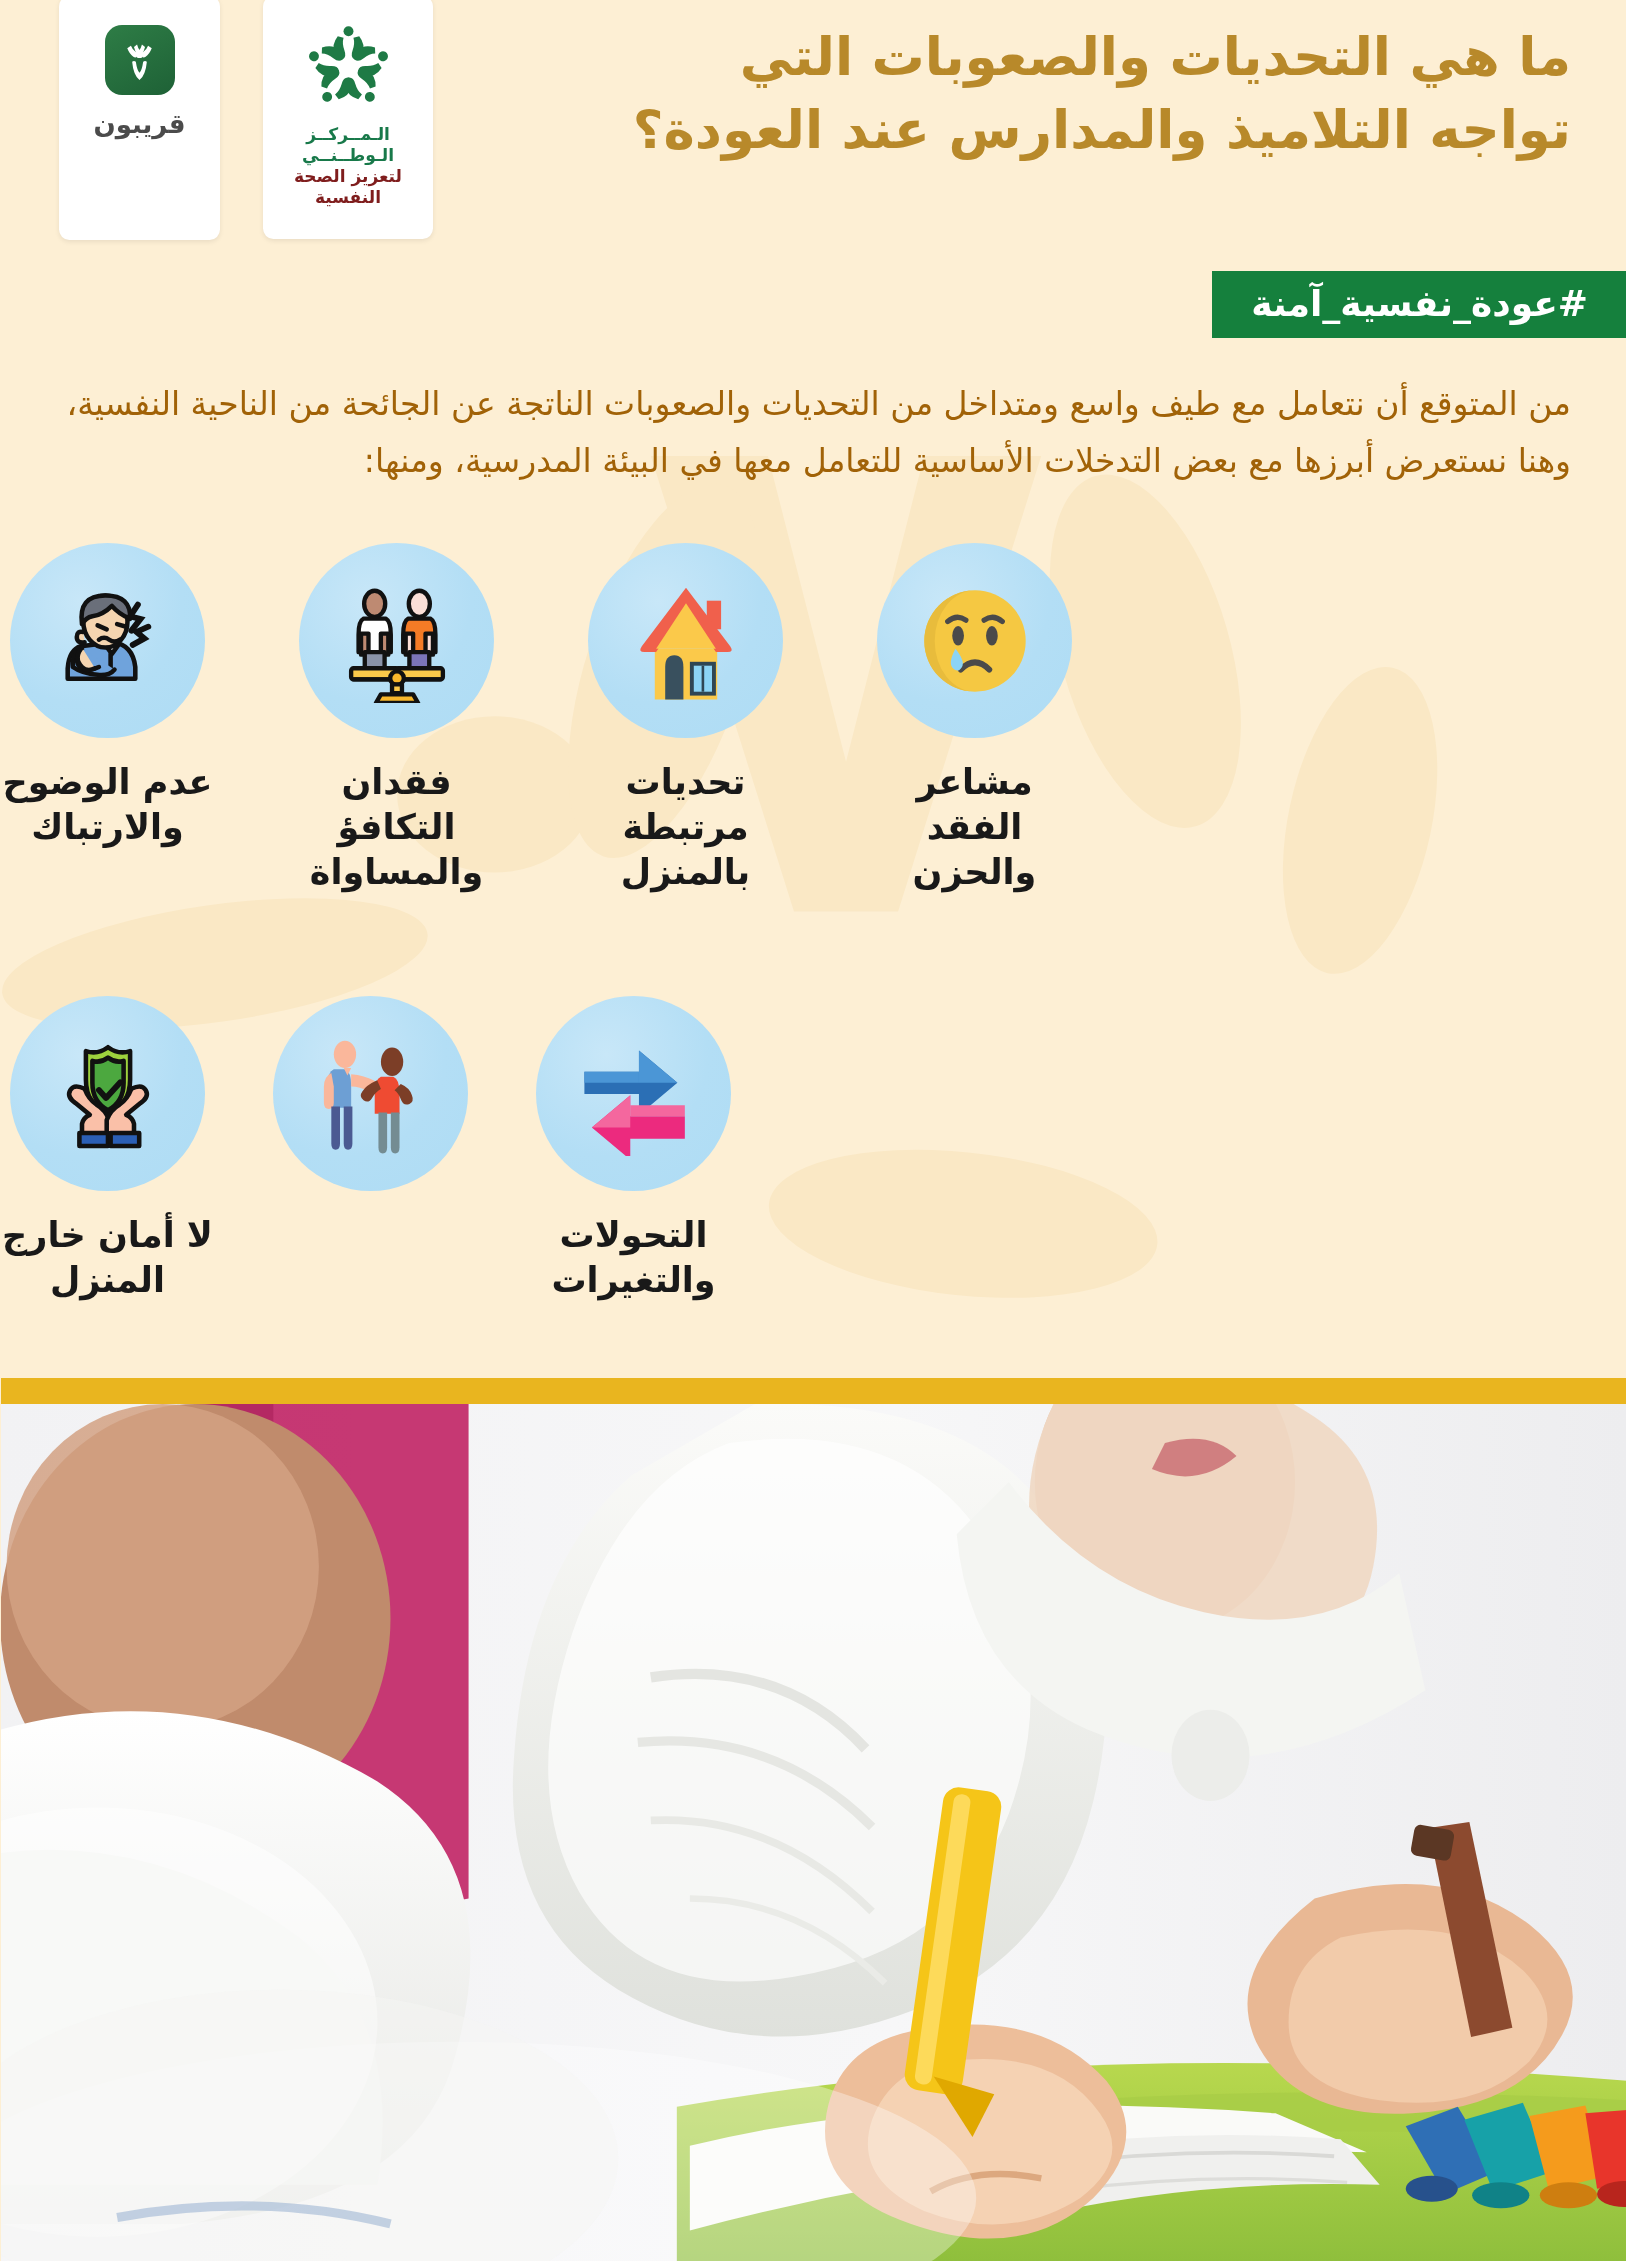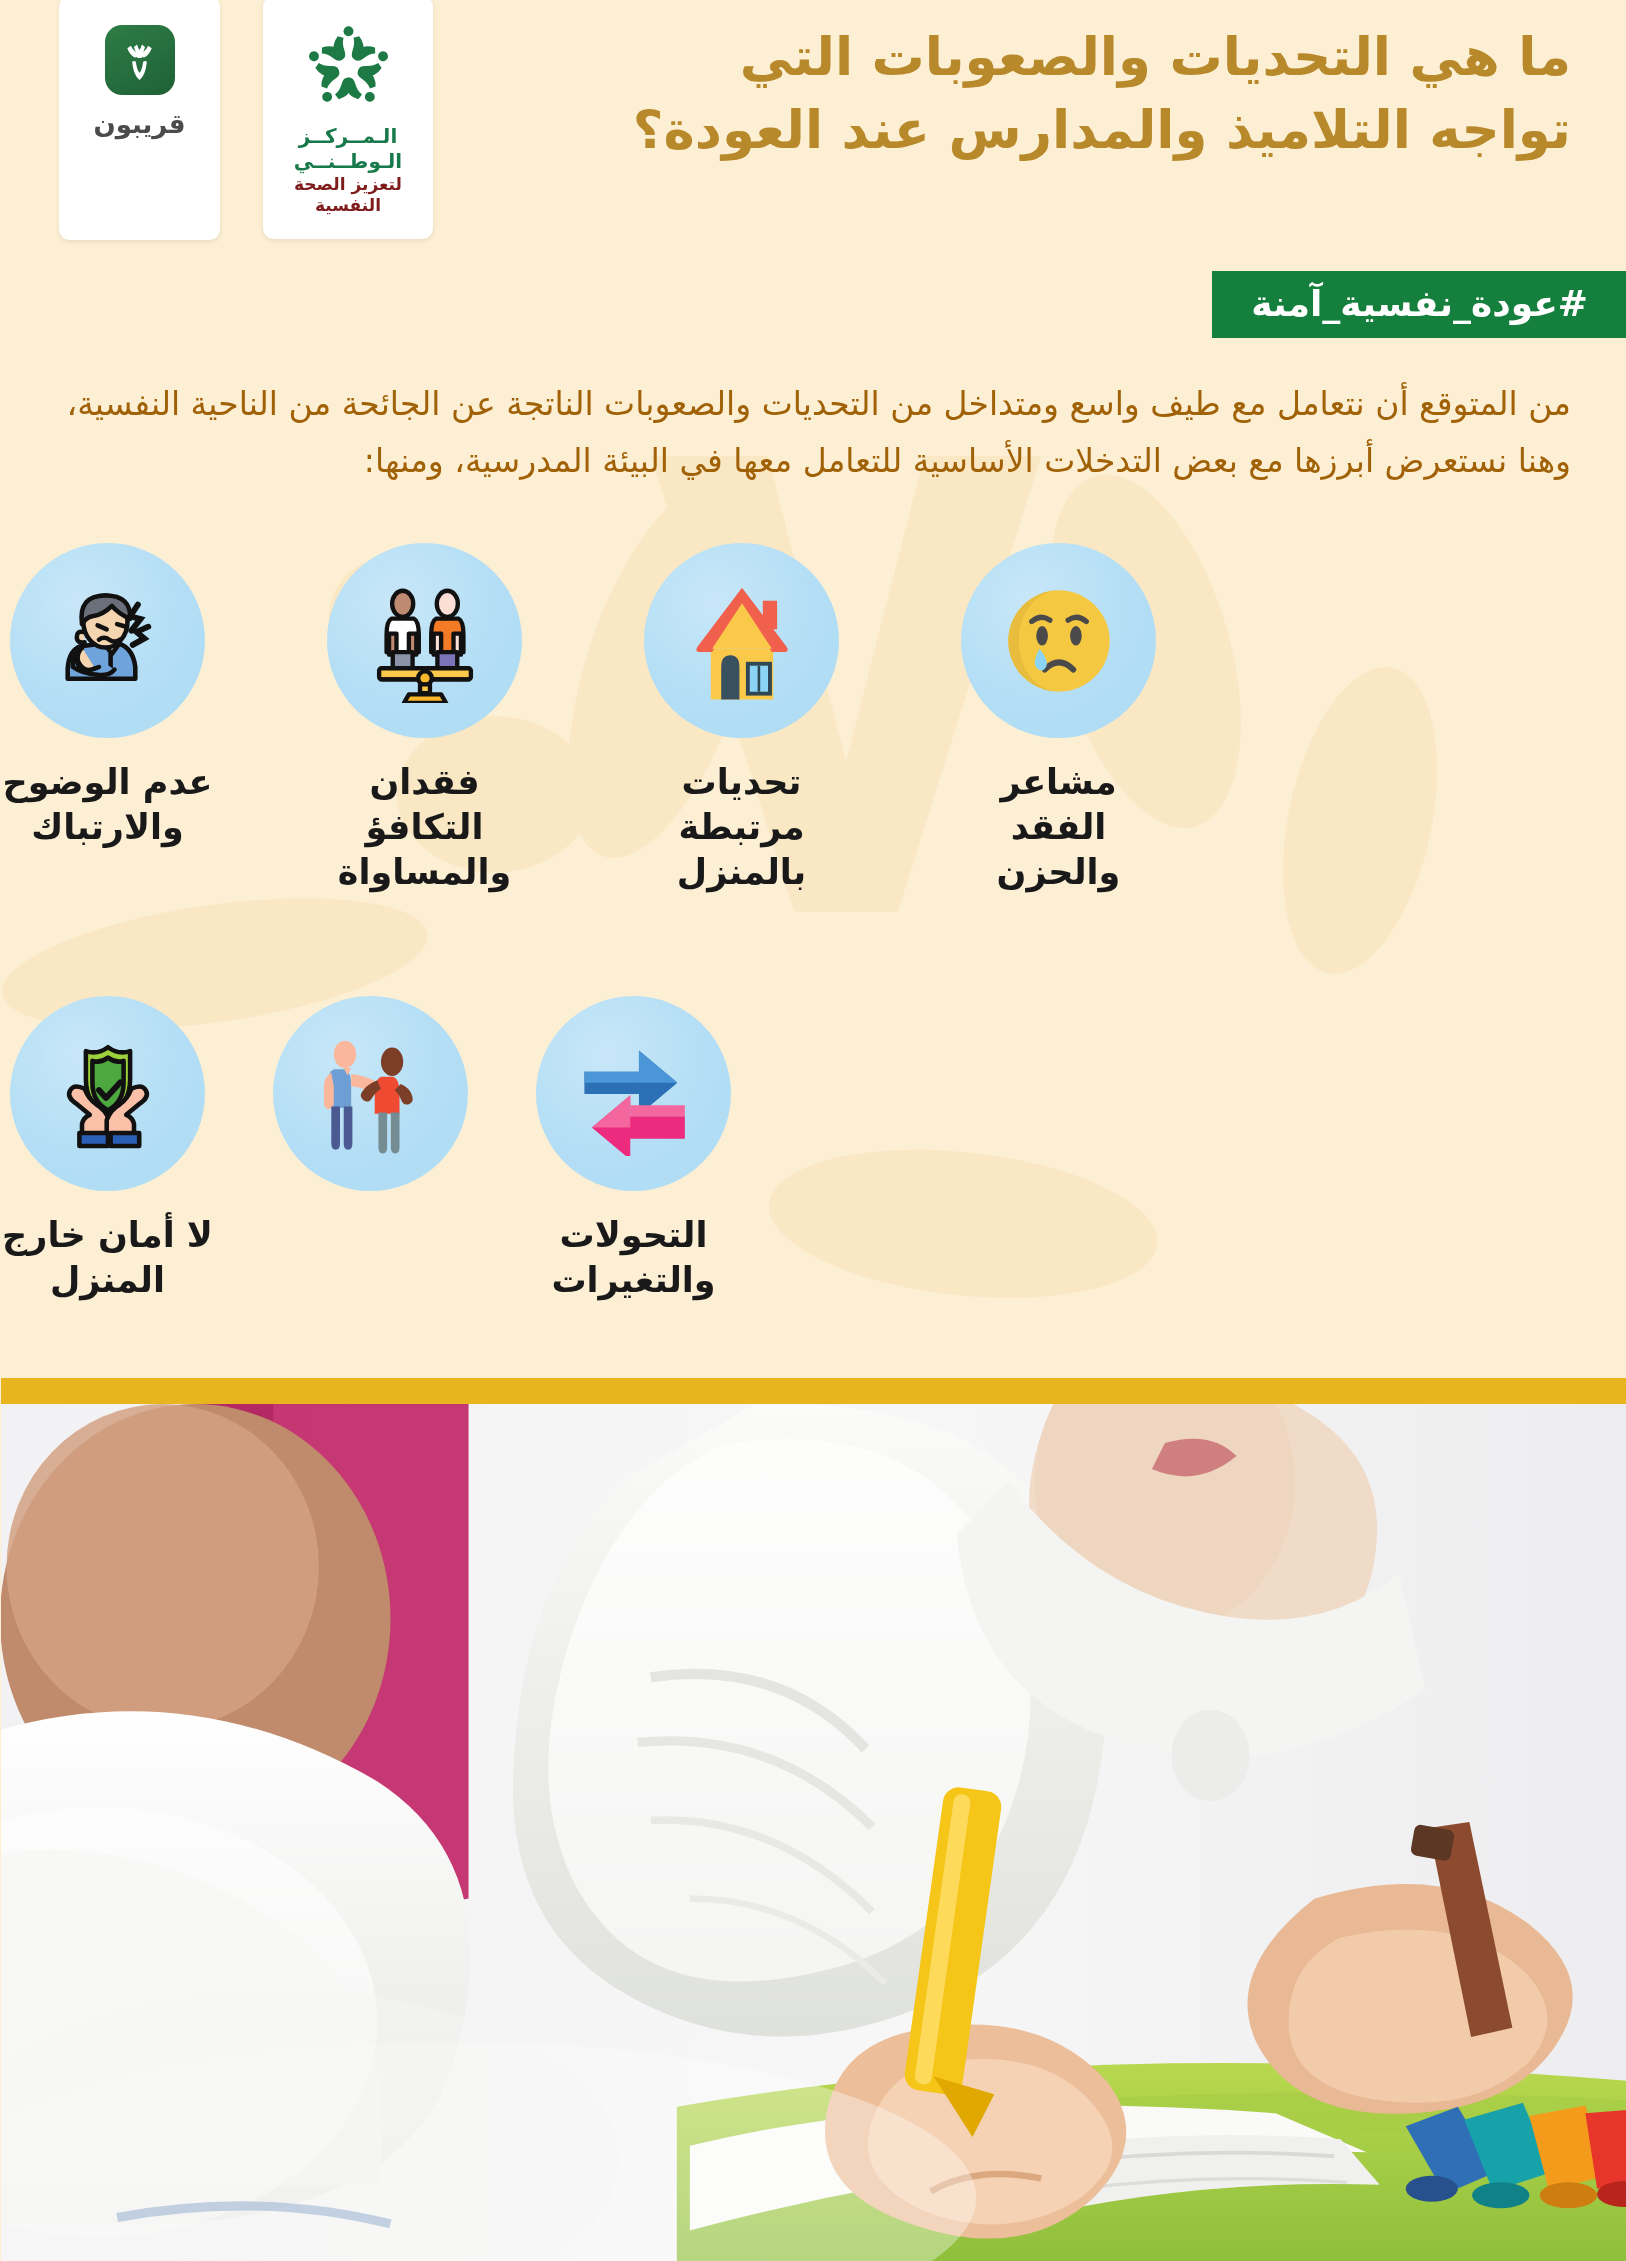--- a/index.html
+++ b/index.html
@@ -21,21 +21,21 @@
   .logo-strip{position:absolute;left:59px;top:-3.9px;display:flex;gap:43px;align-items:flex-start;}
   .logo-card{
     background:#ffffff;border-radius:10.4px;
     box-shadow:0 1.3px 5.2px rgba(0,0,0,.08);
     display:flex;flex-direction:column;align-items:center;justify-content:flex-start;
   }
   .logo-card.a{width:170px;height:221px;padding-top:22px;}
   .logo-card.b{width:161px;height:215px;padding-top:29px;}
   .logo-mark{width:99px;height:99px;}
   .logo-text{margin-top:6.5px;text-align:center;line-height:1.25;}
-  .logo-text .l1{font-size:20px;font-weight:bold;color:#18794A;letter-spacing:1.3px;}
+  .logo-text .l1{font-size:17px;font-weight:bold;color:#18794A;letter-spacing:1.3px;}
   .logo-text .l2{font-size:17px;font-weight:bold;color:#7f1d1d;}
   .app-tile{width:70px;height:70px;border-radius:17px;background:linear-gradient(150deg,#2E7D46 0%,#1E6136 100%);display:flex;align-items:center;justify-content:center;}
   .app-name{margin-top:14.3px;font-size:26px;font-weight:bold;color:#4B4B4B;}
 
   .headline{
     position:absolute;right:56px;top:19.5px;width:1106px;
     text-align:right;color:#B8892A;
     font-weight:bold;font-size:53px;line-height:1.38;
     letter-spacing:-0.7px;
   }
@@ -50,21 +50,21 @@
   }
 
   .paragraph{
     position:absolute;right:56px;top:376px;width:1516px;
     text-align:right;color:#a16207;
     font-size:33px;line-height:1.72;font-weight:normal;
   }
 
   
   .grid{position:absolute;display:flex;flex-direction:row-reverse;}
-  .grid.row1{left:0;top:543px;width:1627px;justify-content:flex-start;padding-right:78px;box-sizing:border-box;gap:102px;}
+  .grid.row1{left:0;top:543px;width:1627px;justify-content:flex-start;padding-right:78px;box-sizing:border-box;gap:74px;}
   .grid.row2{left:0;top:996px;width:1627px;justify-content:flex-start;padding-right:469px;box-sizing:border-box;gap:48px;}
 
   .cell{width:215px;display:flex;flex-direction:column;align-items:center;}
   .bubble{
     width:195px;height:195px;border-radius:50%;
     background:radial-gradient(circle at 36% 30%, #C8E7F8 0%, #B3DEF5 55%, #AEDCF4 100%);
     display:flex;align-items:center;justify-content:center;
   }
   .bubble svg{display:block;}
   .cell .label{

